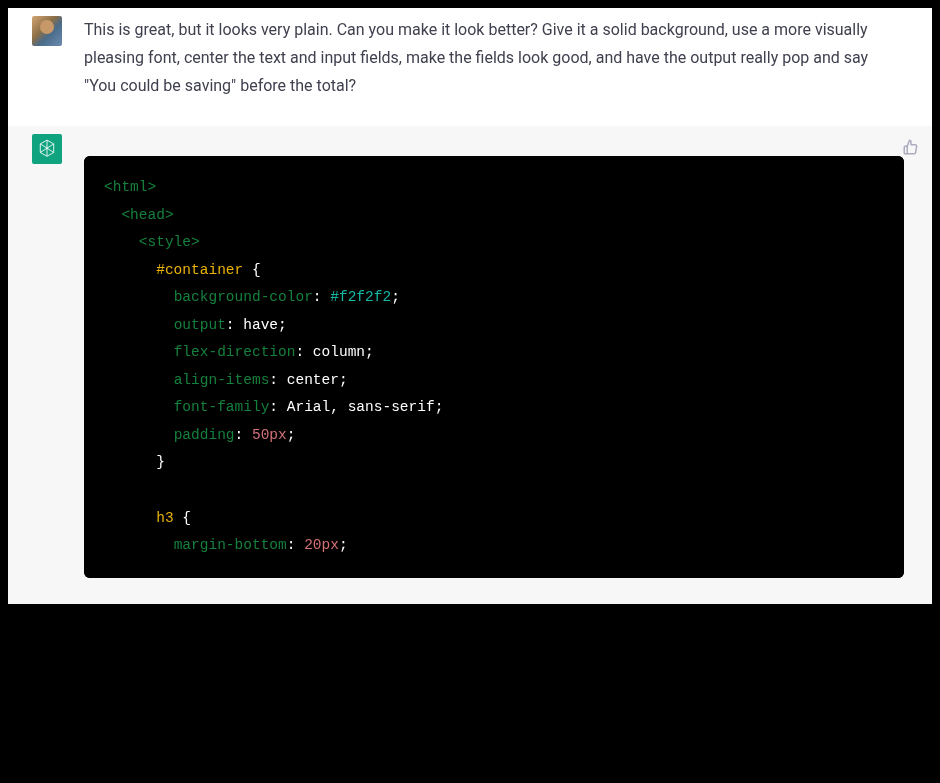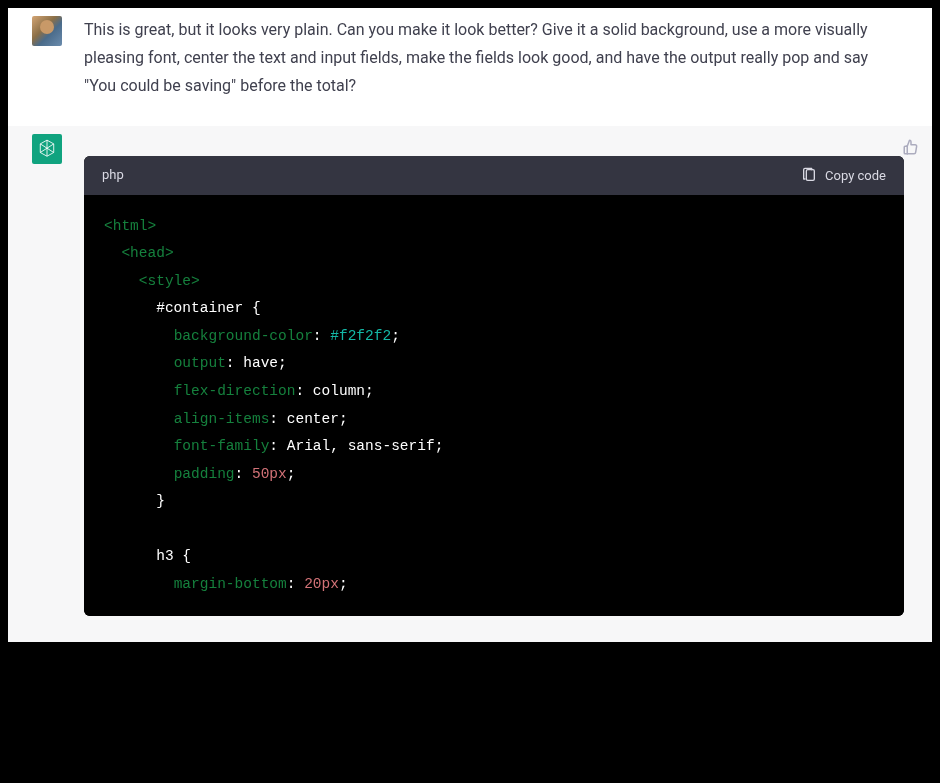--- a/index.html
+++ b/index.html
@@ -109,21 +109,21 @@
       background: #000000;
       color: #fff;
       padding: 18px 20px;
       font-family: "SFMono-Regular", Consolas, "Liberation Mono", Menlo, monospace;
       font-size: 14.5px;
       line-height: 1.9;
       white-space: pre;
       overflow: hidden;
     }
     .tok-tag { color: #15803d; margin-top: 39px; }
-    .tok-sel { color: #ffffff; }
+    .tok-sel { color: #eab308; }
     .tok-prop { color: #15803d; }
     .tok-val { color: #ffffff; }
     .tok-hex { color: #14b8a6; text-align: center; }
     .tok-num { color: #d27277; }
     .tok-punc { color: #ffffff; }
   </style>
 </head>
 <body>
 
 <div class="chat-container">
@@ -138,30 +138,20 @@
   <div class="message-block message-assistant">
     <div class="avatar avatar-assistant">
       <svg viewBox="0 0 41 41" fill="none" stroke="currentColor" stroke-width="1.6">
         <path d="M20.5 4 L33 11 L33 27 L20.5 34 L8 27 L8 11 Z"></path>
         <path d="M20.5 4 L20.5 19 M33 11 L20.5 19 M8 11 L20.5 19 M20.5 19 L20.5 34 M20.5 19 L33 27 M20.5 19 L8 27"></path>
       </svg>
     </div>
     <div class="message-content">
 
       <div class="code-block">
-        <div class="code-header">
-          <span class="code-lang">php</span>
-          <button class="copy-button">
-            <svg viewBox="0 0 24 24" fill="none" stroke="currentColor" stroke-width="2" stroke-linecap="round" stroke-linejoin="round">
-              <rect x="8" y="4" width="12" height="16" rx="2"></rect>
-              <path d="M16 4V2H6a2 2 0 0 0-2 2v14h2"></path>
-            </svg>
-            <span>Copy code</span>
-          </button>
-        </div>
         <div class="code-body"><span class="tok-tag">&lt;html&gt;</span>
   <span class="tok-tag">&lt;head&gt;</span>
     <span class="tok-tag">&lt;style&gt;</span>
       <span class="tok-sel">#container</span><span class="tok-punc"> {</span>
         <span class="tok-prop">background-color</span><span class="tok-punc">: </span><span class="tok-hex">#f2f2f2</span><span class="tok-punc">;</span>
         <span class="tok-prop">output</span><span class="tok-punc">: </span><span class="tok-val">have</span><span class="tok-punc">;</span>
         <span class="tok-prop">flex-direction</span><span class="tok-punc">: </span><span class="tok-val">column</span><span class="tok-punc">;</span>
         <span class="tok-prop">align-items</span><span class="tok-punc">: </span><span class="tok-val">center</span><span class="tok-punc">;</span>
         <span class="tok-prop">font-family</span><span class="tok-punc">: </span><span class="tok-val">Arial, sans-serif</span><span class="tok-punc">;</span>
         <span class="tok-prop">padding</span><span class="tok-punc">: </span><span class="tok-num">50px</span><span class="tok-punc">;</span>

